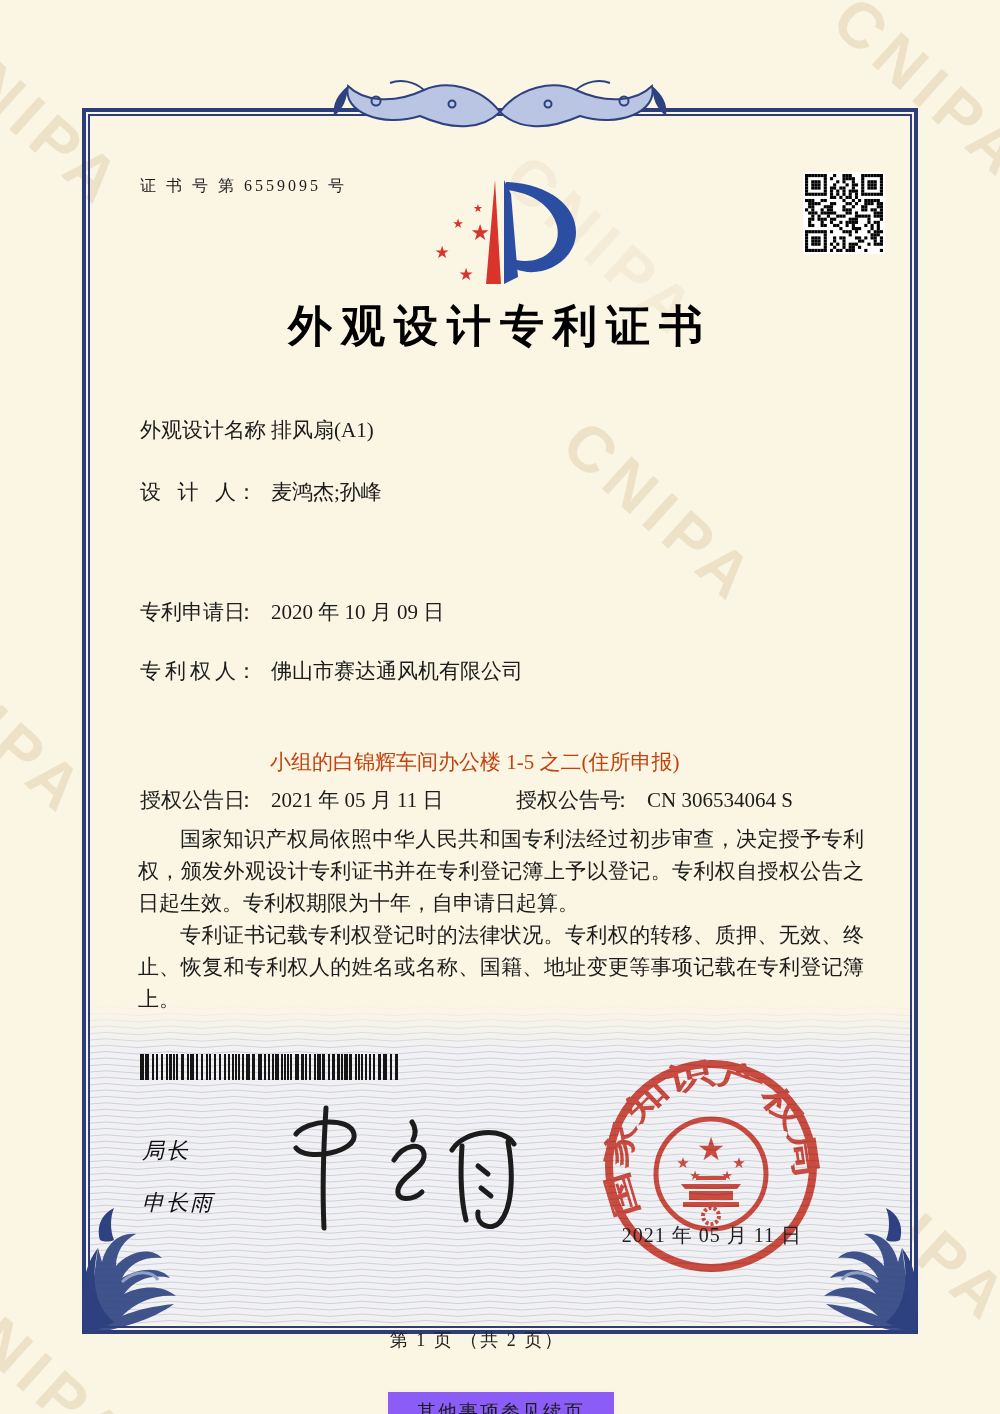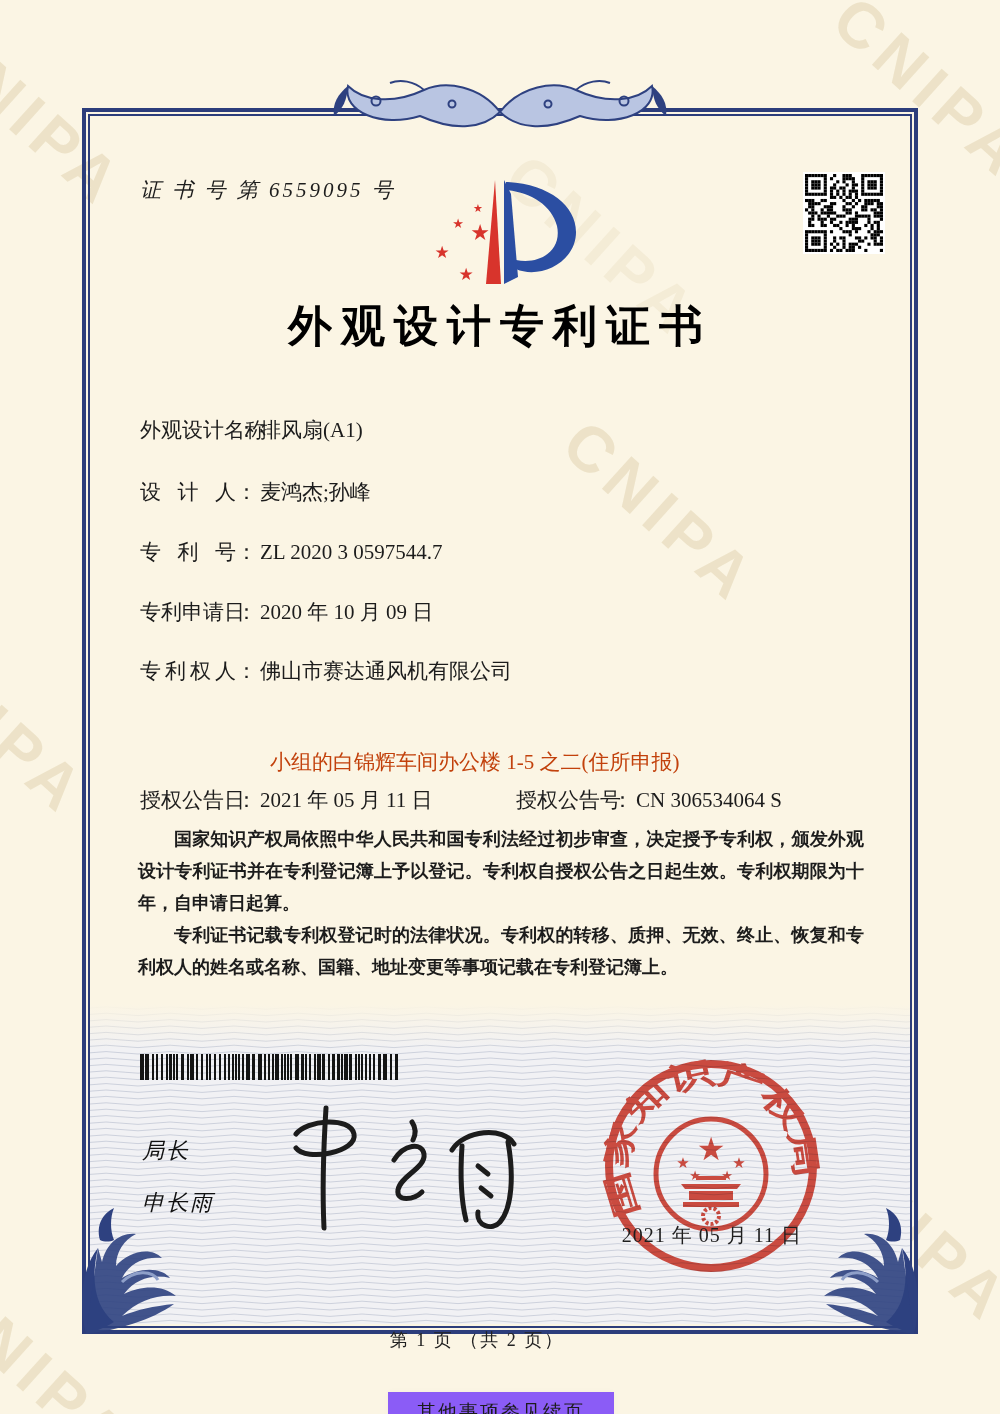--- a/index.html
+++ b/index.html
@@ -23,35 +23,35 @@
   }
   .frame::after{
     content:"";position:absolute;inset:2px;border:2px solid #2c3d7b;
   }
   
   .ornament-top{position:absolute;left:320px;top:74px;width:360px;height:72px;}
   .corner{position:absolute;width:130px;height:132px;}
   .corner.bl{left:66px;top:1204px;}
   .corner.br{left:804px;top:1204px;transform:scaleX(-1);}
   
-  .cert-no{position:absolute;left:140px;top:176px;font-size:21px;letter-spacing:3px;color:#1d1d1d;font-style:italic;}
+  .cert-no{position:absolute;left:140px;top:176px;font-size:16px;letter-spacing:3px;color:#1d1d1d;}
   .logo{position:absolute;left:416px;top:170px;width:180px;height:124px;}
   .qr{position:absolute;left:803px;top:172px;width:78px;height:78px;background:#fff;padding:2px;}
   .title{
     position:absolute;left:0;right:0;top:297px;text-align:center;
     font-size:44px;font-weight:bold;letter-spacing:9px;color:#000000;
   }
   
   .row{position:absolute;left:140px;right:120px;font-size:21px;color:#1c1c1c;white-space:nowrap;}
   .lab{display:inline-block;width:96px;text-align:justify;text-align-last:justify;vertical-align:top;}
-  .val{margin-left:3px;}
+  .val{margin-left:14px;}
   .addr2{position:absolute;left:270px;font-size:21px;color:#c2410c;}
   .grant-right{position:absolute;left:376px;top:0;}
   
-  .paras{position:absolute;left:138px;top:823px;width:726px;font-size:18px;line-height:32px;text-align:justify;color:#1c1c1c;font-weight:bold;}
+  .paras{position:absolute;left:138px;top:823px;width:726px;font-size:21px;line-height:32px;text-align:justify;color:#1c1c1c;}
   .paras p{margin:0;text-indent:2em;}
   
   .band{position:absolute;left:90px;top:1004px;width:820px;height:320px;background:#f1f1f4;overflow:hidden;}
   .band .fade{position:absolute;left:0;top:0;width:100%;height:46px;
     background:linear-gradient(#fbf5e4,rgba(251,245,228,0));}
   .barcode{position:absolute;left:140px;top:1054px;width:262px;height:26px;}
   .officer{position:absolute;left:142px;top:1136px;font-family:"Liberation Sans","DejaVu Sans",sans-serif;
     font-size:22px;color:#111;letter-spacing:2px;font-style:italic;}
   .officer .name{display:block;margin-top:22px;}
   .sig{position:absolute;left:266px;top:1100px;width:270px;height:150px;}
@@ -442,23 +442,20 @@
     </svg>
 
   <div class="title">外观设计专利证书</div>
 
   <div class="row" style="top:416px">
     <span class="lab">外观设计名称</span><span>：</span><span class="val">排风扇(A1)</span>
   </div>
   <div class="row" style="top:478px">
     <span class="lab">设计人</span><span>：</span><span class="val">麦鸿杰;孙峰</span>
   </div>
-  <div class="row" style="top:538px">
-    <span class="lab">专利号</span><span>：</span><span class="val">ZL 2020 3 0597544.7</span>
-  </div>
   <div class="row" style="top:598px">
     <span class="lab">专利申请日</span><span>：</span><span class="val">2020 年 10 月 09 日</span>
   </div>
   <div class="row" style="top:657px">
     <span class="lab">专利权人</span><span>：</span><span class="val">佛山市赛达通风机有限公司</span>
   </div>
   <div class="addr2" style="top:748px">小组的白锦辉车间办公楼 1-5 之二(住所申报)</div>
   <div class="row" style="top:786px">
     <span class="lab">授权公告日</span><span>：</span><span class="val">2021 年 05 月 11 日</span>
     <span class="grant-right">

